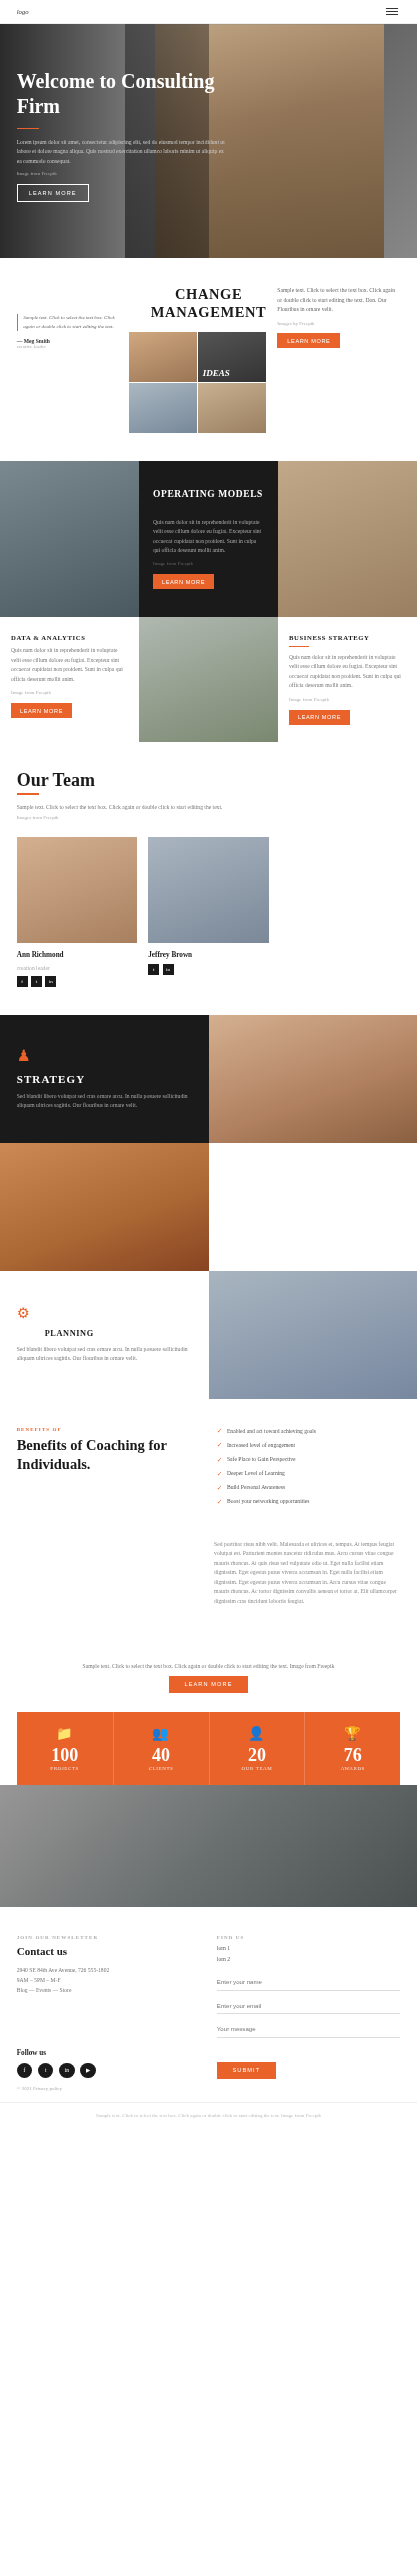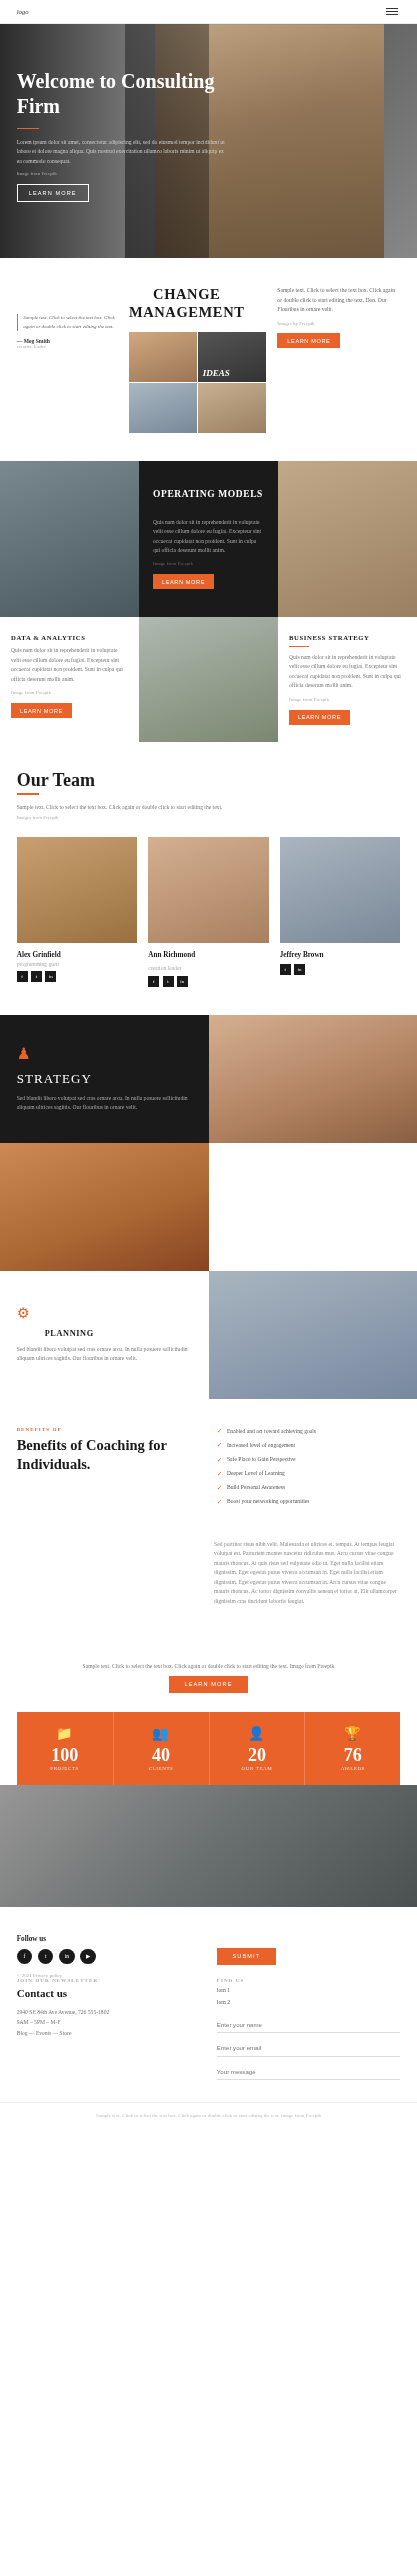--- a/index.html
+++ b/index.html
@@ -38,21 +38,21 @@
   <div style="display:flex; gap:11px; align-items:flex-start;">
 
     <div style="width:28%; padding-top:28px;">
       <div style="border-left:1.7px solid #e8622a; padding-left:5.6px; margin-bottom:6.7px;">
         <p style="font-size:5px; color:#666; line-height:1.7; font-style:italic;">Sample text. Click to select the text box. Click again or double click to start editing the text.</p>
       </div>
       <p style="font-size:5.6px; font-weight:bold; color:#333;">— Meg Smith</p>
       <p style="font-size:5px; color:#aaa;">creative leader</p>
     </div>
 
-    <div style="width:38%; display:flex; flex-direction:column; align-items:flex-start;">
+    <div style="width:38%; display:flex; flex-direction:column; align-items:flex-end;">
       <h2 style="font-size:14.5px; font-weight:bold; text-align:center; color:#1a1a1a; margin-bottom:11px; line-height:1.2; letter-spacing:0.6px;">
         <span style="white-space:pre-line;">CHANGE
 MANAGEMENT</span>
       </h2>
 
       <div style="display:grid; grid-template-columns:1fr 1fr; gap:1px; width:100%;">
         <div style="height:50px; background:linear-gradient(160deg, #d0a880 0%, #9a7555 100%);"></div>
         <div style="height:50px; background:linear-gradient(160deg, #555 0%, #333 100%); position:relative; display:flex; align-items:flex-end; padding:4.5px;">
           <span style="font-size:9px; font-weight:bold; color:#fff; font-style:italic;">IDEAS</span>
         </div>
@@ -103,38 +103,20 @@
 </section>
 
 <section style="padding:28px 16.7px; background:#fff;">
   <h2 style="font-size:18px; font-weight:bold; color:#1a1a1a; margin-bottom:2.8px;">Our Team</h2>
   <div style="width:22px; height:1.7px; background:#e8622a; margin-bottom:8.3px;"></div>
   <p style="font-size:5.6px; color:#777; line-height:1.6; margin-bottom:2.8px;">Sample text. Click to select the text box. Click again or double click to start editing the text.</p>
   <p style="font-size:5px; color:#aaa; margin-bottom:16.7px;">Images from Freepik</p>
 
   <div style="display:grid; grid-template-columns:1fr 1fr 1fr; gap:11px;">
 
-    <div>
-      <div style="height:106px; background:linear-gradient(160deg, #c8a070 0%, #9a7040 100%); margin-bottom:8.3px; position:relative;">
-        <div style="position:absolute; bottom:-3.3px; left:-3.3px; width:25px; height:25px; background:#e8622a; z-index:-1;"></div>
-      </div>
-      <p style="font-size:7.2px; font-weight:bold; color:#1a1a1a; margin-bottom:1.7px;">Alex Grinfield</p>
-      <p style="font-size:5.6px; color:#aaa; margin-bottom:4.5px;">programming guru</p>
-      <div style="display:flex; gap:3.3px;">
-        <div style="width:11px; height:11px; background:#1a1a1a; display:flex; align-items:center; justify-content:center; cursor:pointer;">
-            <span style="color:#fff; font-size:5px;">f</span>
-          </div>
-        <div style="width:11px; height:11px; background:#1a1a1a; display:flex; align-items:center; justify-content:center; cursor:pointer;">
-            <span style="color:#fff; font-size:5px;">t</span>
-          </div>
-        <div style="width:11px; height:11px; background:#1a1a1a; display:flex; align-items:center; justify-content:center; cursor:pointer;">
-            <span style="color:#fff; font-size:5px;">in</span>
-          </div>
-      </div>
-    </div>
 
     <div>
       <div style="height:106px; background:linear-gradient(160deg, #d4b090 0%, #a88060 100%); margin-bottom:8.3px; position:relative;">
         <div style="position:absolute; bottom:-3.3px; left:-3.3px; width:25px; height:25px; background:#e8622a; z-index:-1;"></div>
       </div>
       <p style="font-size:7.2px; font-weight:bold; color:#1a1a1a; margin-bottom:6px;">Ann Richmond</p>
       <p style="font-size:5.6px; color:#aaa; margin-bottom:4.5px;">creation leader</p>
       <div style="display:flex; gap:3.3px;">
         <div style="width:11px; height:11px; background:#1a1a1a; display:flex; align-items:center; justify-content:center; cursor:pointer;">
             <span style="color:#fff; font-size:5px;">f</span>
@@ -163,21 +145,21 @@
           </div>
       </div>
     </div>
   </div>
 </section>
 
 <section style="display:grid; grid-template-columns:1fr 1fr; gap:0;">
   <div style="background:#1a1a1a; padding:25px 16.7px; display:flex; flex-direction:column; justify-content:center;">
 
     <div style="font-size:15.6px; margin-bottom:8.3px; color:#e8622a;">♟</div>
-    <h3 style="font-size:13px; font-weight:normal; color:#fff; margin-bottom:6.7px; letter-spacing:1.1px;">STRATEGY</h3>
+    <h3 style="font-size:11px; font-weight:bold; color:#fff; margin-bottom:6.7px; letter-spacing:1.1px;">STRATEGY</h3>
     <p style="font-size:5.6px; color:#aaa; line-height:1.7;">Sed blandit libero volutpat sed cras ornare arcu. In nulla posuere sollicitudin aliquam ultrices sagittis. Our flouribus in ornare velit.</p>
   </div>
   <div style="background:linear-gradient(160deg, #d4b090 0%, #b08060 60%, #8a6040 100%); min-height:128px;"></div>
 </section>
 
 <section style="display:grid; grid-template-columns:1fr 1fr; gap:0;">
   <div style="background:linear-gradient(160deg, #cc8855 0%, #aa6633 60%, #884422 100%); min-height:128px;"></div>
 </section>
 
 <section style="display:grid; grid-template-columns:1fr 1fr; gap:0;">
@@ -256,62 +238,62 @@
       <div style="font-size:5px; color:rgba(255,255,255,0.85); letter-spacing:0.6px;">AWARDS</div>
     </div>
   </div>
 </section>
 
 <section style="width:100%; height:122px; background:linear-gradient(160deg, #888 0%, #555 100%); overflow:hidden;">
   <div style="width:100%; height:100%; background:linear-gradient(135deg, #9a9898 0%, #6a7070 50%, #4a5050 100%); opacity:0.9;"></div>
 </section>
 
 <section style="padding:28px 16.7px 11px; background:#fff;">
-  <div style="display:grid; grid-template-columns:1fr 1fr; gap:16.7px; align-items:center;">
-    <div>
-      <h4 style="font-size:7.2px; font-weight:bold; color:#1a1a1a; margin-bottom:5.6px;">Follow us</h4>
-      <div style="display:flex; gap:5.6px; margin-bottom:8.3px;">
-        <div style="width:15.6px; height:15.6px; background:#1a1a1a; border-radius:50%; display:flex; align-items:center; justify-content:center; cursor:pointer;">
-            <span style="color:#fff; font-size:5.6px;">f</span>
-          </div>
-        <div style="width:15.6px; height:15.6px; background:#1a1a1a; border-radius:50%; display:flex; align-items:center; justify-content:center; cursor:pointer;">
-            <span style="color:#fff; font-size:5.6px;">t</span>
-          </div>
-        <div style="width:15.6px; height:15.6px; background:#1a1a1a; border-radius:50%; display:flex; align-items:center; justify-content:center; cursor:pointer;">
-            <span style="color:#fff; font-size:5.6px;">in</span>
-          </div>
-        <div style="width:15.6px; height:15.6px; background:#1a1a1a; border-radius:50%; display:flex; align-items:center; justify-content:center; cursor:pointer;">
-            <span style="color:#fff; font-size:5.6px;">▶</span>
-          </div>
-      </div>
-      <p style="font-size:5px; color:#aaa;">© 2021 Privacy policy</p>
-    </div>
-    <div style="display:flex; align-items:flex-end; justify-content:flex-start; padding-left:0;">
-      <button style="background:#e8622a; color:#fff; border:none; padding:5.6px 15.6px; font-size:5.6px; cursor:pointer; letter-spacing:1.1px;">SUBMIT</button>
-    </div>
-  </div>
-
   <div style="display:grid; grid-template-columns:1fr 1fr; gap:16.7px;">
 
     <div>
       <p style="font-size:5px; font-weight:bold; letter-spacing:1.1px; color:#aaa; margin-bottom:4.5px;">JOIN OUR NEWSLETTER</p>
       <h3 style="font-size:11px; font-weight:bold; color:#1a1a1a; margin-bottom:8.3px;">Contact us</h3>
       <p style="font-size:5.6px; color:#777; line-height:1.8;">2940 SE 84th Ave Avenue, 726 555-1802</p>
       <p style="font-size:5.6px; color:#777; line-height:1.8;">9AM – 5PM – M-F</p>
       <p style="font-size:5.6px; color:#777; line-height:1.8; margin-bottom:11px;">Blog — Events — Store</p>
     </div>
 
     <div>
       <p style="font-size:5px; font-weight:bold; letter-spacing:1.1px; color:#aaa; margin-bottom:2.8px;">FIND US</p>
       <p style="font-size:5.6px; color:#555; line-height:2; cursor:pointer;">lorn 1</p>
       <p style="font-size:5.6px; color:#555; line-height:2; margin-bottom:8.3px; cursor:pointer;">lorn 2</p>
       
       <input style="width: 100%; border-top: none; border-right: none; border-left: none; border-image: initial; border-bottom: 0.6px solid rgb(221, 221, 221); padding: 4.5px 0px; font-size: 6.1px; margin-bottom: 6.7px; outline: none; color: rgb(51, 51, 51);" placeholder="Enter your name">
       <input style="width: 100%; border-top: none; border-right: none; border-left: none; border-image: initial; border-bottom: 0.6px solid rgb(221, 221, 221); padding: 4.5px 0px; font-size: 6.1px; margin-bottom: 6.7px; outline: none; color: rgb(51, 51, 51);" placeholder="Enter your email">
       <input style="width: 100%; border-top: none; border-right: none; border-left: none; border-image: initial; border-bottom: 0.6px solid rgb(221, 221, 221); padding: 4.5px 0px; font-size: 6.1px; margin-bottom: 11px; outline: none; color: rgb(51, 51, 51);" placeholder="Your message">
     </div>
   </div>
+
+  <div style="display:grid; grid-template-columns:1fr 1fr; gap:16.7px; align-items:center;">
+    <div>
+      <h4 style="font-size:7.2px; font-weight:bold; color:#1a1a1a; margin-bottom:5.6px;">Follow us</h4>
+      <div style="display:flex; gap:5.6px; margin-bottom:8.3px;">
+        <div style="width:15.6px; height:15.6px; background:#1a1a1a; border-radius:50%; display:flex; align-items:center; justify-content:center; cursor:pointer;">
+            <span style="color:#fff; font-size:5.6px;">f</span>
+          </div>
+        <div style="width:15.6px; height:15.6px; background:#1a1a1a; border-radius:50%; display:flex; align-items:center; justify-content:center; cursor:pointer;">
+            <span style="color:#fff; font-size:5.6px;">t</span>
+          </div>
+        <div style="width:15.6px; height:15.6px; background:#1a1a1a; border-radius:50%; display:flex; align-items:center; justify-content:center; cursor:pointer;">
+            <span style="color:#fff; font-size:5.6px;">in</span>
+          </div>
+        <div style="width:15.6px; height:15.6px; background:#1a1a1a; border-radius:50%; display:flex; align-items:center; justify-content:center; cursor:pointer;">
+            <span style="color:#fff; font-size:5.6px;">▶</span>
+          </div>
+      </div>
+      <p style="font-size:5px; color:#aaa;">© 2021 Privacy policy</p>
+    </div>
+    <div style="display:flex; align-items:flex-end; justify-content:flex-start; padding-left:0;">
+      <button style="background:#e8622a; color:#fff; border:none; padding:5.6px 15.6px; font-size:5.6px; cursor:pointer; letter-spacing:1.1px;">SUBMIT</button>
+    </div>
+  </div>
 </section>
 
 <section style="padding:8.3px 16.7px; background:#fff; border-top:0.6px solid #eee;">
   <p style="font-size:5px; color:#bbb; text-align:center; line-height:1.5;">Sample text. Click to select the text box. Click again or double click to start editing the text. Image from Freepik</p>
 </section>
 
 
 </body></html>

